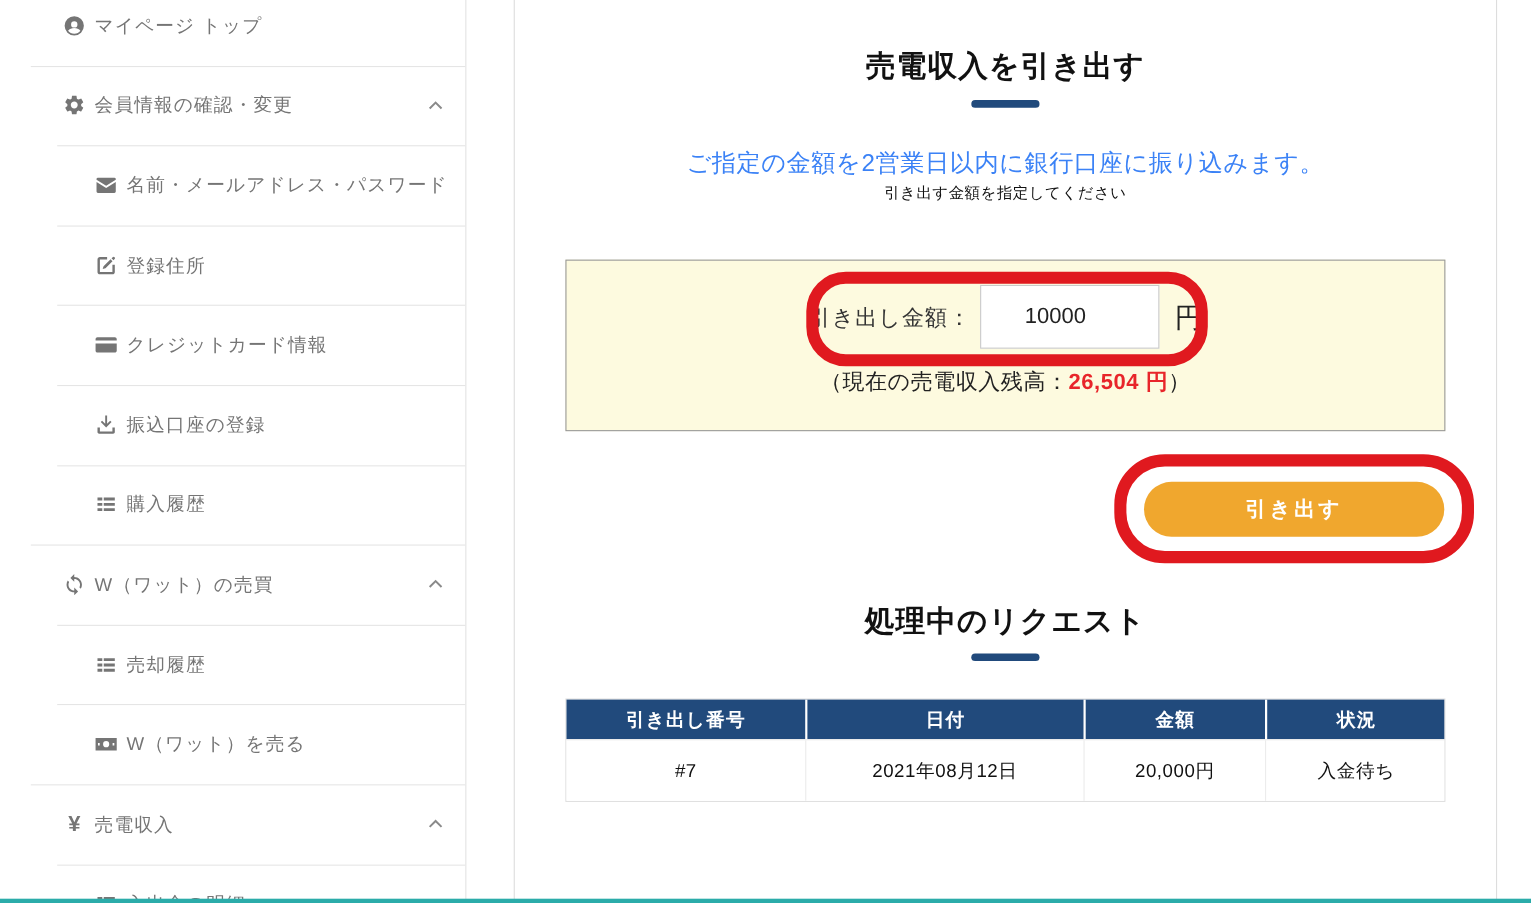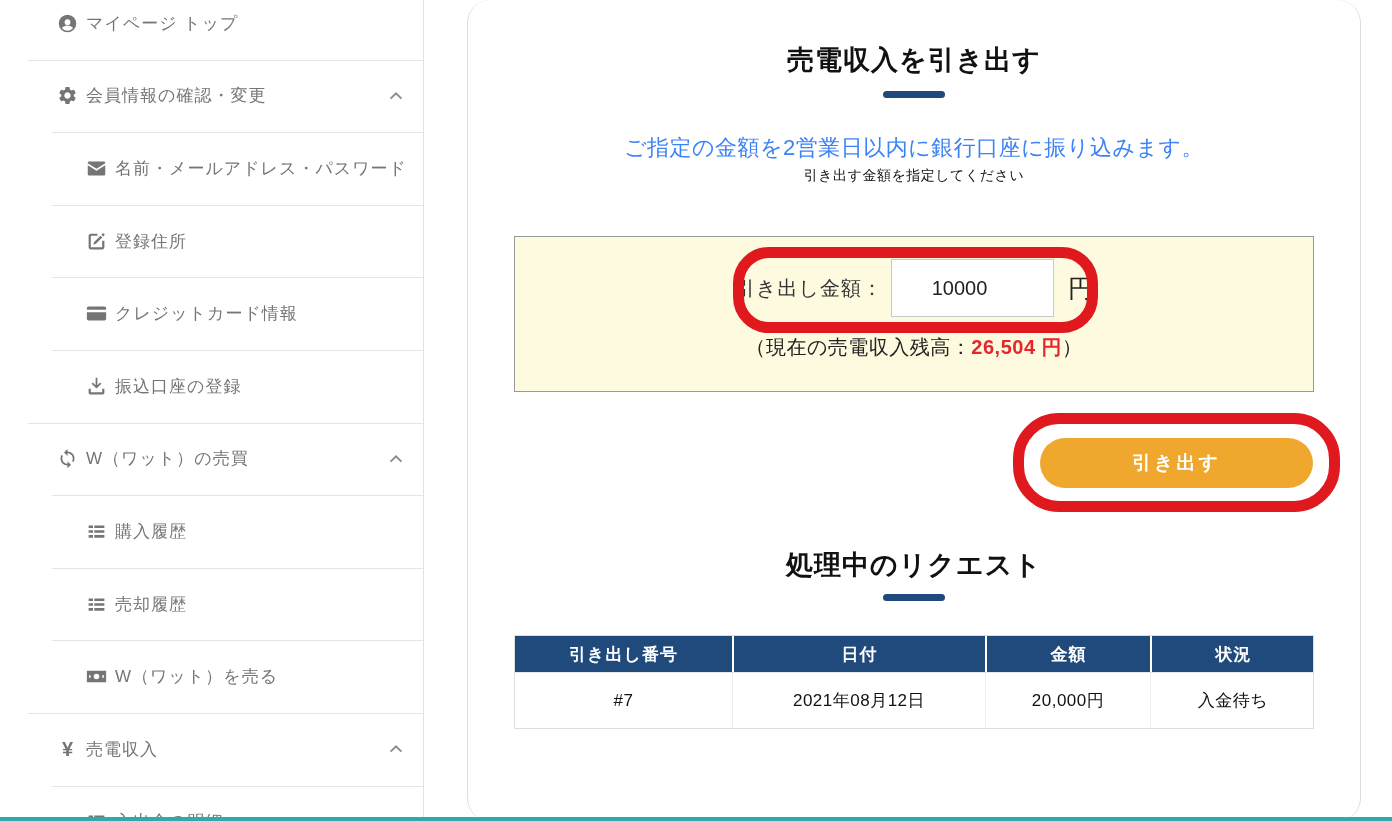--- a/index.html
+++ b/index.html
@@ -26,21 +26,21 @@
   .side-row.sub{padding-left:86px;}
   .side-ico{width:21px;height:21px;flex:0 0 21px;display:flex;align-items:center;justify-content:center;}
   .side-ico svg{width:21px;height:21px;fill:var(--sidebar-gray);}
   .side-label{margin-left:8px;font-size:17px;color:var(--sidebar-gray);letter-spacing:1px;white-space:nowrap;}
   .yen-glyph{font-size:20px;font-weight:bold;color:var(--sidebar-gray);line-height:1;}
   .chev{position:absolute;right:18px;top:50%;transform:translateY(-50%);width:18px;height:16px;}
   .chev svg{width:18px;height:16px;stroke:#8a8a8a;stroke-width:2;fill:none;}
 
   
   .main{position:absolute;left:467px;top:0;width:894px;height:821px;background:#fff;
-    border-left:1px solid #ddd;border-right:1px solid #ddd;border-radius:23px;}
+    border-left:1px solid #ddd;border-right:1px solid #ddd;}
   .centered{position:absolute;left:0;width:100%;text-align:center;}
   .page-title{top:42px;font-size:27px;font-weight:bold;color:#111;letter-spacing:1px;}
   .navy-bar{position:absolute;left:calc(50% - 31px);width:62px;height:7px;border-radius:3.5px;background:var(--navy);}
   .bar1{top:91px;}
   .desc1{top:133px;font-size:22px;font-weight:500;color:#3b82f6;letter-spacing:.5px;}
   .desc2{top:167px;font-size:14px;font-weight:500;color:#111;letter-spacing:.5px;}
 
   
   .yellow-box{position:absolute;left:46px;top:236px;width:800px;height:156px;background:#FDFADF;border:1px solid #999;}
   .amount-row{display:flex;align-items:center;justify-content:center;margin-top:22px;}
@@ -142,41 +142,41 @@
         <span class="sep sep-sub"></span>
         <span class="side-ico">
           <svg viewBox="0 0 24 24">
               <path d="M11 2h2v8.6l3.2-3.2 1.4 1.4L12 14.4 6.4 8.8l1.4-1.4L11 10.6V2z"></path>
               <path d="M3 14.5h2.5v4h13v-4H21v4.7c0 1-.8 1.8-1.8 1.8H4.8c-1 0-1.8-.8-1.8-1.8v-4.7z"></path>
             </svg>
         </span>
         <span class="side-label">振込口座の登録</span>
       </div>
 
+      <div class="side-row sub">
+        <span class="sep sep-sub"></span>
+        <span class="side-ico">
+          <svg viewBox="0 0 24 24">
+              <path d="M3 5h5v3H3zM9.5 5H21v3H9.5zM3 10.5h5v3H3zM9.5 10.5H21v3H9.5zM3 16h5v3H3zM9.5 16H21v3H9.5z"></path>
+            </svg>
+        </span>
+        <span class="side-label">購入履歴</span>
+      </div>
+
       <div class="side-row top">
         <span class="sep sep-top"></span>
         <span class="side-ico">
           <svg viewBox="0 0 24 24">
               <path d="M12 4V1L8 5l4 4V6c3.31 0 6 2.69 6 6 0 1.01-.25 1.97-.7 2.8l1.46 1.46A7.93 7.93 0 0 0 20 12c0-4.42-3.58-8-8-8zm0 14c-3.31 0-6-2.69-6-6 0-1.01.25-1.97.7-2.8L5.24 7.74A7.93 7.93 0 0 0 4 12c0 4.42 3.58 8 8 8v3l4-4-4-4v3z"></path>
             </svg>
         </span>
         <span class="side-label">W（ワット）の売買</span>
         <span class="chev"><svg viewBox="0 0 20 16">
               <polyline points="4,11 10,5 16,11"></polyline>
             </svg></span>
-      </div>
-
-      <div class="side-row sub">
-        <span class="sep sep-sub"></span>
-        <span class="side-ico">
-          <svg viewBox="0 0 24 24">
-              <path d="M3 5h5v3H3zM9.5 5H21v3H9.5zM3 10.5h5v3H3zM9.5 10.5H21v3H9.5zM3 16h5v3H3zM9.5 16H21v3H9.5z"></path>
-            </svg>
-        </span>
-        <span class="side-label">購入履歴</span>
       </div>
 
       <div class="side-row sub">
         <span class="sep sep-sub"></span>
         <span class="side-ico">
           <svg viewBox="0 0 24 24">
               <path d="M3 5h5v3H3zM9.5 5H21v3H9.5zM3 10.5h5v3H3zM9.5 10.5H21v3H9.5zM3 16h5v3H3zM9.5 16H21v3H9.5z"></path>
             </svg>
         </span>
         <span class="side-label">売却履歴</span>

